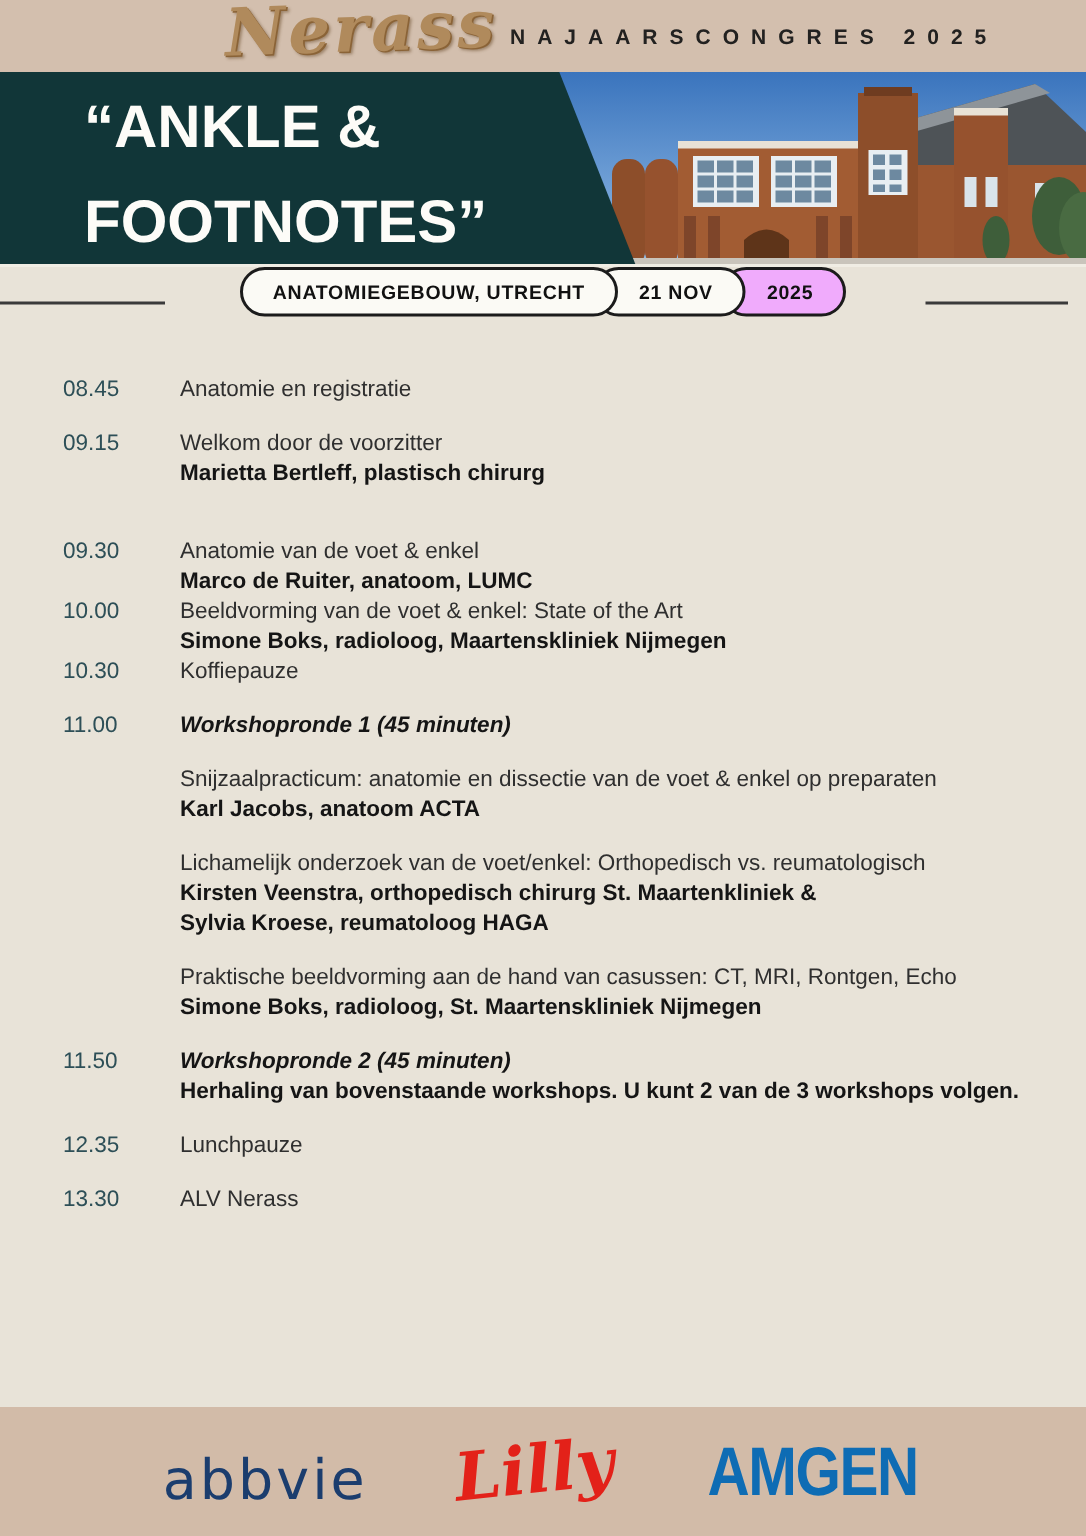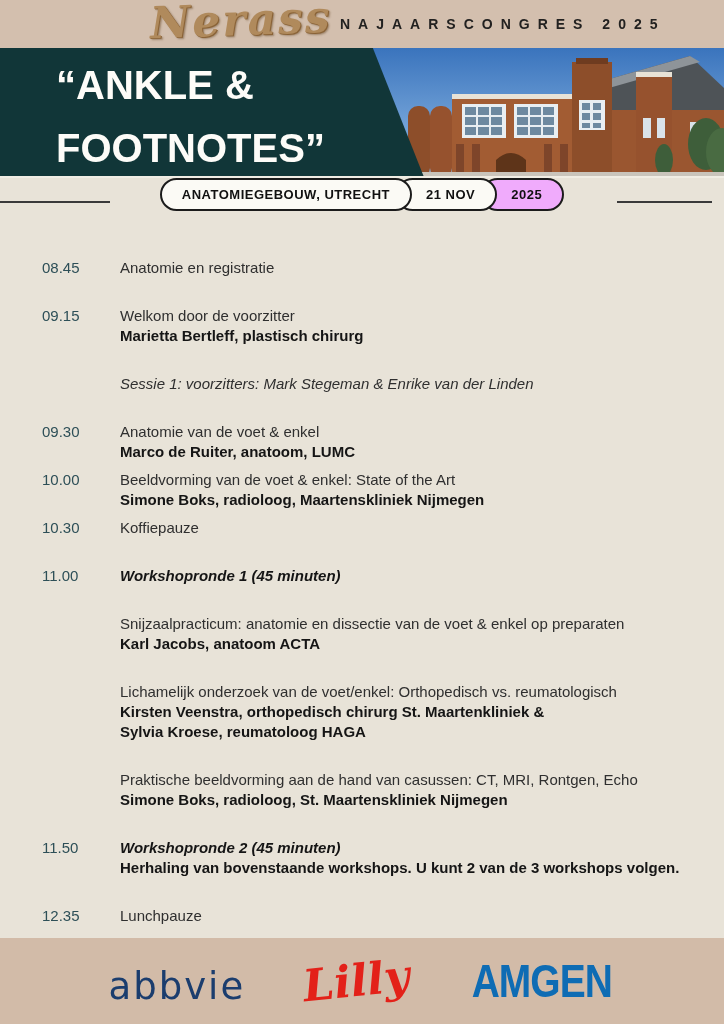--- a/index.html
+++ b/index.html
@@ -105,22 +105,22 @@
     position:relative;
     white-space:nowrap;
   }
   .pill.p1{z-index:3;}
   .pill.p2{z-index:2;margin-left:-16px;padding-left:28px;}
   .pill.p3{z-index:1;margin-left:-16px;padding-left:28px;background:#f0abfc;}
   
   .schedule{
     padding:26px 36px 0 42px;
   }
-  .row{display:flex;margin-top:8px;}
-  .row.spaced{margin-top:28px;justify-content:space-between;}
+  .row{display:flex;}
+  .row.spaced{margin-top:16px;justify-content:space-between;}
   .time{
     width:78px;
     flex:none;
     font-size:15px;
     line-height:20px;
     color:var(--time-color);
   }
   .lines{flex:1;}
   .line{
     font-size:15px;
@@ -277,23 +277,20 @@
     </div>
     <div class="row spaced">
       <div class="time">09.15</div>
       <div class="lines">
         <div class="line normal">Welkom door de voorzitter</div>
         <div class="line bold">Marietta Bertleff, plastisch chirurg</div>
       </div>
     </div>
     <div class="row spaced">
       <div class="time"></div>
-      <div class="lines">
-        <div class="line italic">Sessie 1: voorzitters: Mark Stegeman &amp; Enrike van der Linden</div>
-      </div>
     </div>
     <div class="row spaced">
       <div class="time">09.30</div>
       <div class="lines">
         <div class="line normal">Anatomie van de voet &amp; enkel</div>
         <div class="line bold">Marco de Ruiter, anatoom, LUMC</div>
       </div>
     </div>
     <div class="row">
       <div class="time">10.00</div>

